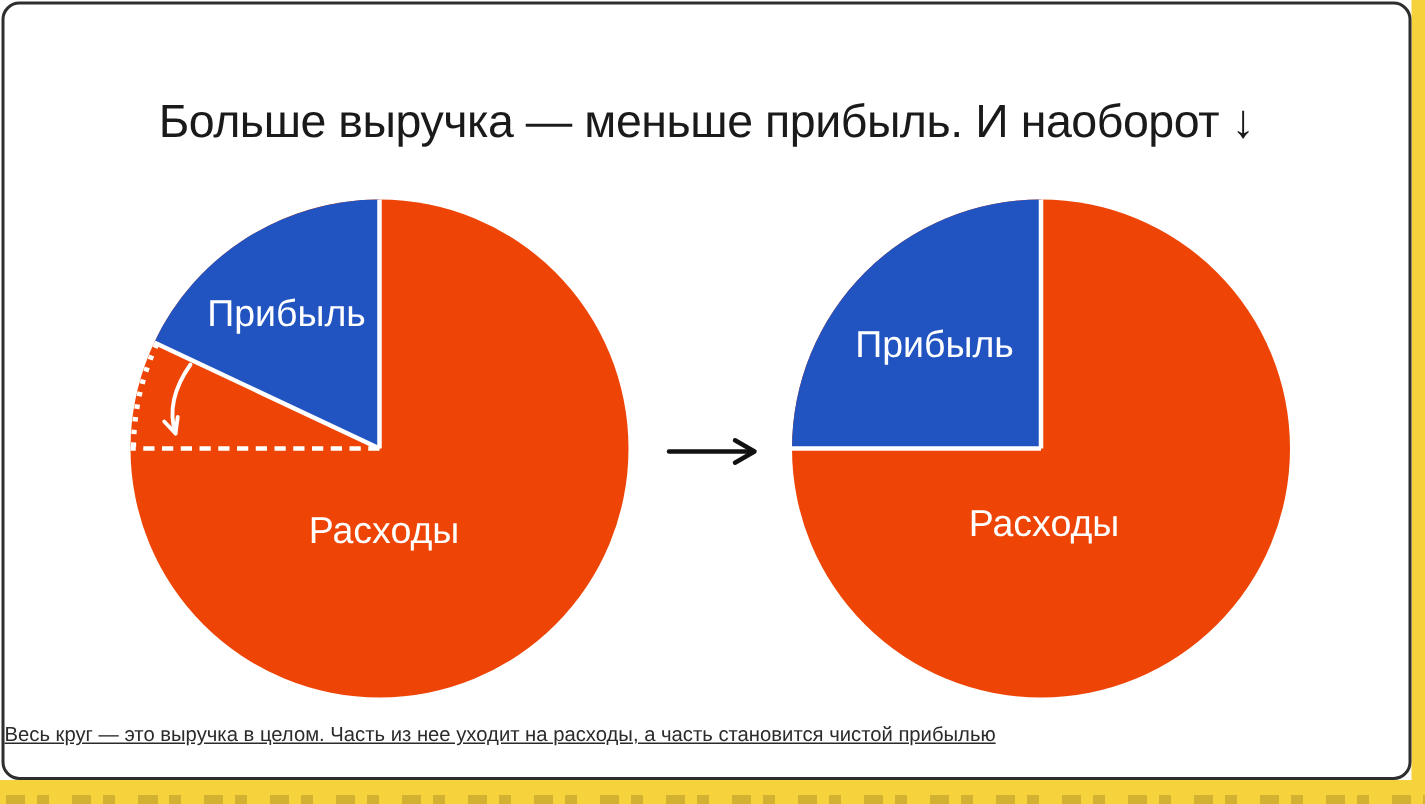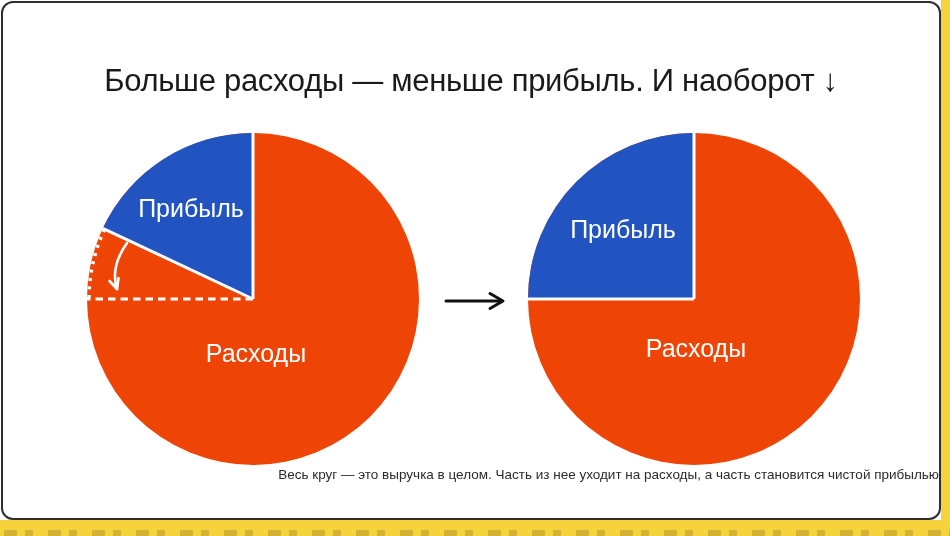--- a/index.html
+++ b/index.html
@@ -29,34 +29,34 @@
   #pie-after{ left:521px; top:126px; }
   .pie text{
     font-family:"Liberation Sans", sans-serif;
     font-size:25px; font-weight:400; fill:var(--slice-label,#FFFFFF);
   }
   .transition-arrow{ position:absolute; left:433px; top:284px; width:75px; height:28px; }
   .transition-arrow line, .transition-arrow path{
     stroke:var(--transition-arrow,#111111); stroke-width:3; fill:none; stroke-linecap:round; stroke-linejoin:round;
   }
   .caption{
-    position:absolute; left:0; top:464px; width:100%;
-    text-align:right; font-size:13.5px; color:var(--caption-ink,#2B2B2B);
+    position:absolute; left:0; top:479px; width:100%;
+    text-align:left; font-size:13.5px; color:var(--caption-ink,#2B2B2B);text-decoration:underline;
   }
 </style>
 </head>
 <body>
 
 <div class="stage">
   <div class="bg-strip-right"></div>
   <div class="bg-strip-bottom"></div>
   <div class="bg-cropped-text"></div>
 
   <div class="card">
-    <div class="title">Больше расходы — меньше прибыль. И наоборот ↓</div>
+    <div class="title">Больше выручка — меньше прибыль. И наоборот ↓</div>
 
     <svg class="pie" id="pie-before" viewBox="0 0 340 340">
         <circle cx="170" cy="170" r="166" fill="#EE4405"></circle>
         <path d="M 170 170 L 170 4 A 166 166 0 0 0 19.8 99.3 Z" fill="#2154C1"></path>
         <line x1="170" y1="170" x2="170" y2="4" stroke="#FFFFFF" stroke-width="3"></line>
         <line x1="170" y1="170" x2="19.8" y2="99.3" stroke="#FFFFFF" stroke-width="3"></line>
         <line x1="170" y1="170" x2="4.0" y2="170.0" stroke="#FFFFFF" stroke-width="3" stroke-dasharray="7.5 5"></line>
         <path d="M 21.6 100.2 A 164 164 0 0 0 6.0 170.0" fill="none" stroke="#FFFFFF" stroke-width="3.5" stroke-dasharray="3 5.5"></path>
         <path d="M 44 114 Q 27 138 34 160" fill="none" stroke="#FFFFFF" stroke-width="2.6" stroke-linecap="round"></path>
         <path d="M 26.5 152 L 34 160 L 35.5 149" fill="none" stroke="#FFFFFF" stroke-width="2.6" stroke-linecap="round" stroke-linejoin="round"></path>

